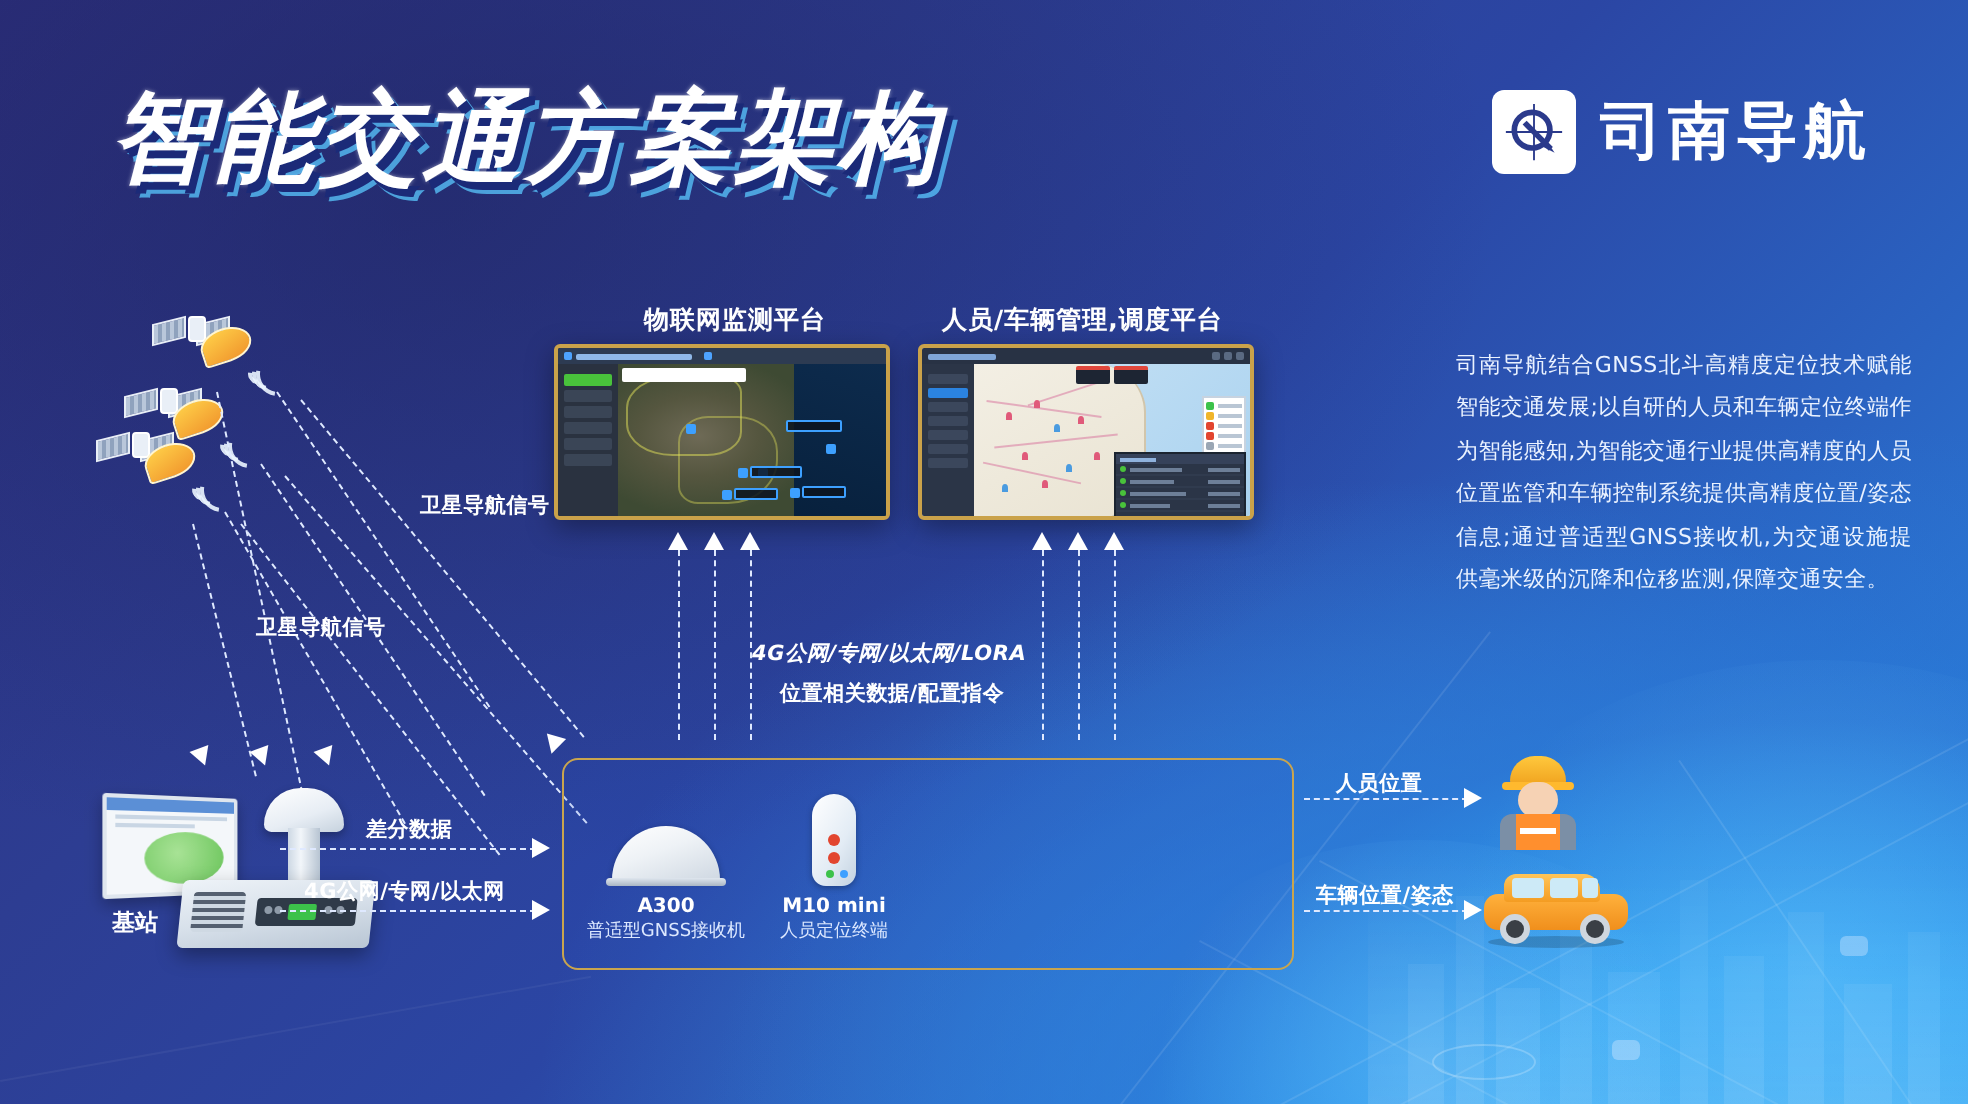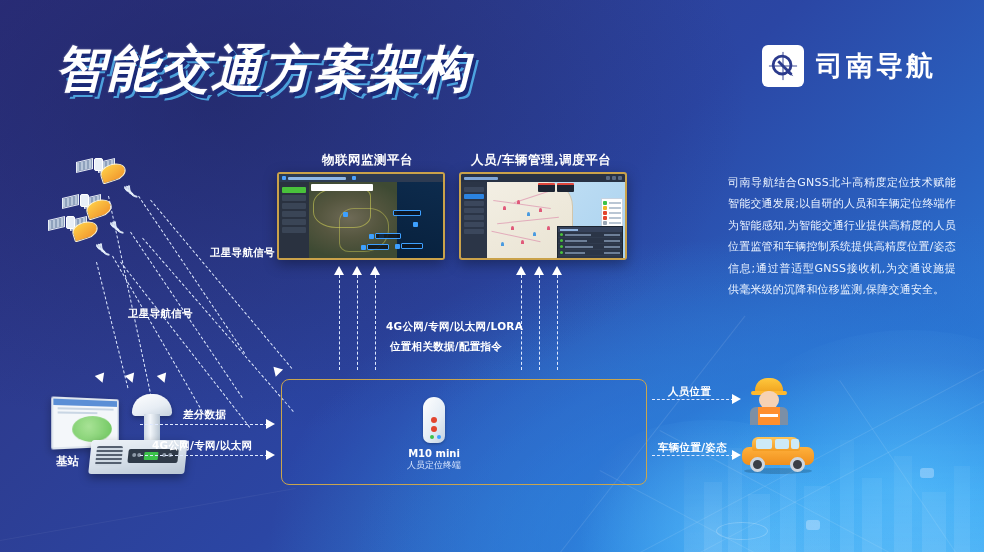--- a/index.html
+++ b/index.html
@@ -55,21 +55,21 @@
     text-shadow: 3px 4px 0 #1b2a78, 5px 6px 0 rgba(90,200,255,0.75), 0 0 2px rgba(255,255,255,.5);
     font-family:"DejaVu Sans","Liberation Sans",sans-serif;
   }
   .logo-wrap{ position:absolute; right:48px; top:45px; display:flex; align-items:center; gap:12px; }
   .logo-mark{
     width:42px; height:42px; background:#ffffff; border-radius:6px;
     position:relative; display:flex; align-items:center; justify-content:center;
   }
   .logo-mark .q{ width:30px; height:30px; }
   .logo-text{
-    font-size:27px; font-weight:bold; color:#ffffff; letter-spacing:3px;
+    font-size:31px; font-weight:bold; color:#ffffff; letter-spacing:3px;
     font-family:"DejaVu Sans","Liberation Sans",sans-serif;
   }
 
   
   .cn { font-family:"DejaVu Sans","Liberation Sans",sans-serif; }
   .plat-label{
     position:absolute; color:#ffffff; font-size:12.5px; font-weight:bold;
     white-space:nowrap; letter-spacing:.5px;
   }
   .side-para{
@@ -471,21 +471,21 @@
 <div class="dashv" style="left:375px;top:275px;height:95px;"></div>
 
 <div class="arrow-up" style="left:516px;top:266px;"></div>
 <div class="dashv" style="left:521px;top:275px;height:95px;"></div>
 <div class="arrow-up" style="left:534px;top:266px;"></div>
 <div class="dashv" style="left:539px;top:275px;height:95px;"></div>
 <div class="arrow-up" style="left:552px;top:266px;"></div>
 <div class="dashv" style="left:557px;top:275px;height:95px;"></div>
 
 <div class="link-label cn" style="left:390px;top:296px;margin-top:44px;">位置相关数据/配置指令</div>
-<div class="link-label cn" style="left:386px;top:320px;">4G公网/专网/以太网/LORA</div>
+<div class="link-label cn" style="left:376px;top:320px;font-style:italic;">4G公网/专网/以太网/LORA</div>
 
 <div class="sat" style="left:78px;top:154px;transform:rotate(0deg);">
   <div class="panelL"></div>
   <div class="panelR"></div>
   <div class="bodyc"></div>
   <div class="dish"></div>
 </div>
 <div class="wave" style="left:124px;top:182px;width:10px;height:10px;"></div>
 <div class="wave" style="left:126px;top:179px;width:16px;height:16px;"></div>
 <div class="wave" style="left:128px;top:176px;width:22px;height:22px;"></div>
@@ -551,22 +551,30 @@
 
 <div class="dashh" style="left:140px;top:424px;width:128px;"></div>
 <div class="arrow-right" style="left:266px;top:419px;"></div>
 <div class="link-label cn" style="left:183px;top:408px;">差分数据</div>
 
 <div class="dashh" style="left:140px;top:455px;width:128px;"></div>
 <div class="arrow-right" style="left:266px;top:450px;"></div>
 <div class="link-label cn" style="left:152px;top:439px;">4G公网/专网/以太网</div>
 
 <div id="device-box">
-
-  <div class="dev" style="left:109px;top:14px;">
+  <div class="dev" style="left:8px;top:14px;">
+    <div class="art">
+      <div class="a300-dome"></div>
+      <div class="a300-base"></div>
+    </div>
+    <div class="nm cn">A300</div>
+    <div class="ds cn">普适型GNSS接收机</div>
+  </div>
+
+  <div class="dev" style="left:92px;top:14px;">
     <div class="art">
       <div class="m10">
         <div class="btn" style="top:20px;background:#e2452f;"></div>
         <div class="btn" style="top:29px;background:#e2452f;"></div>
         <div class="btn" style="top:38px;left:7px;width:4px;height:4px;background:#3cc24a;transform:none;"></div>
         <div class="btn" style="top:38px;left:14px;width:4px;height:4px;background:#3da0ff;transform:none;"></div>
       </div>
     </div>
     <div class="nm cn">M10 mini</div>
     <div class="ds cn">人员定位终端</div>

